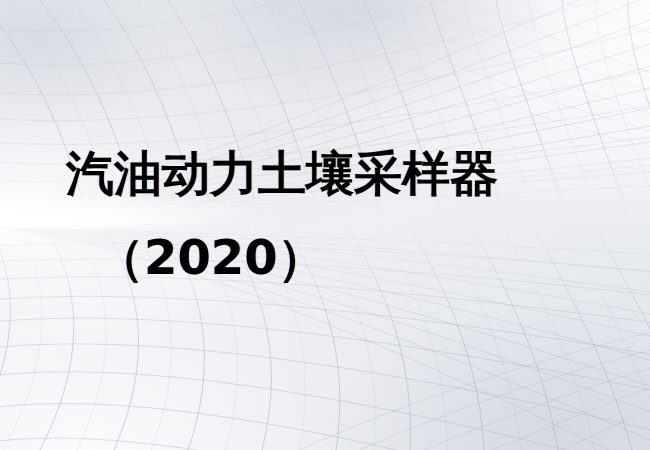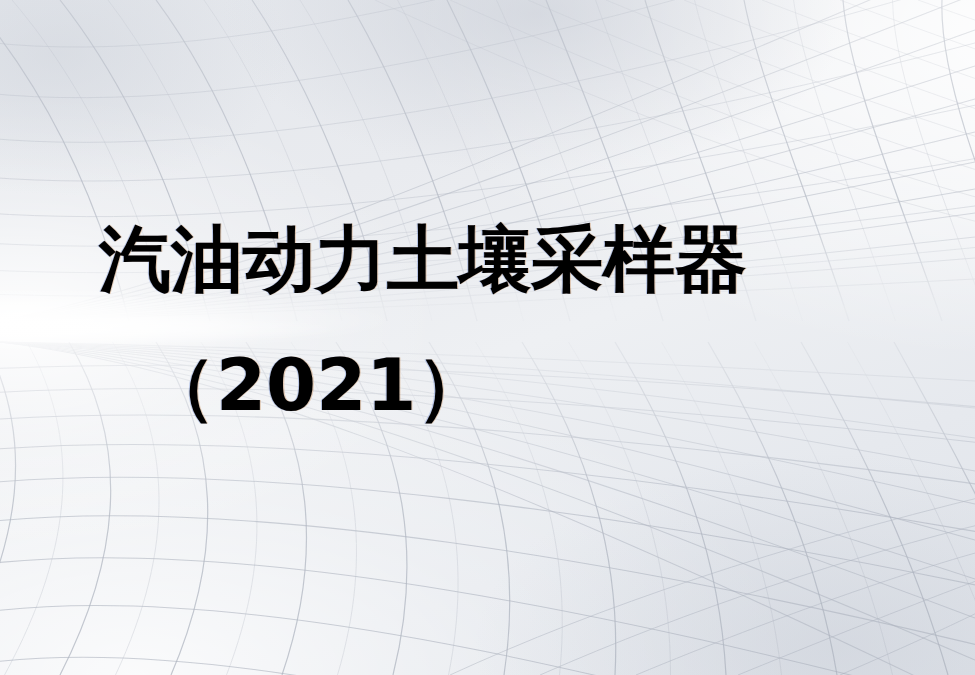--- a/index.html
+++ b/index.html
@@ -256,16 +256,16 @@
         </g>
 
       </g>
     </svg>
   </div>
 
   <div class="bg-layer" id="bg-streak"></div>
 
   <div id="title-block">
     <h1 class="slide-title">汽油动力土壤采样器</h1>
-    <h2 class="slide-subtitle">（2021）</h2>
+    <h2 class="slide-subtitle">（2020）</h2>
   </div>
 
 </div>
 
 </body></html>

